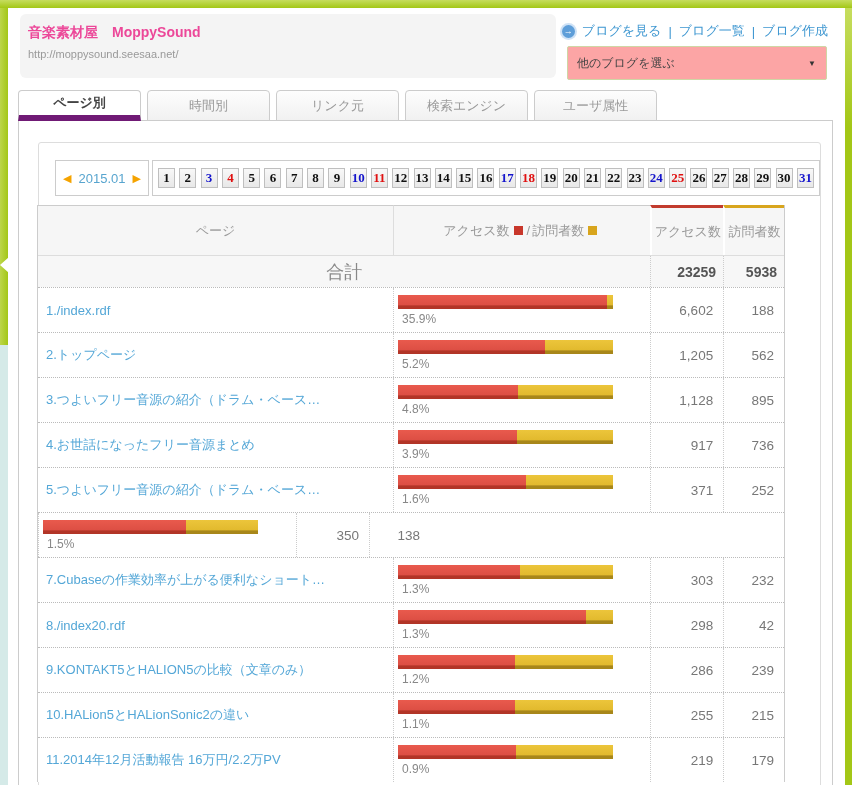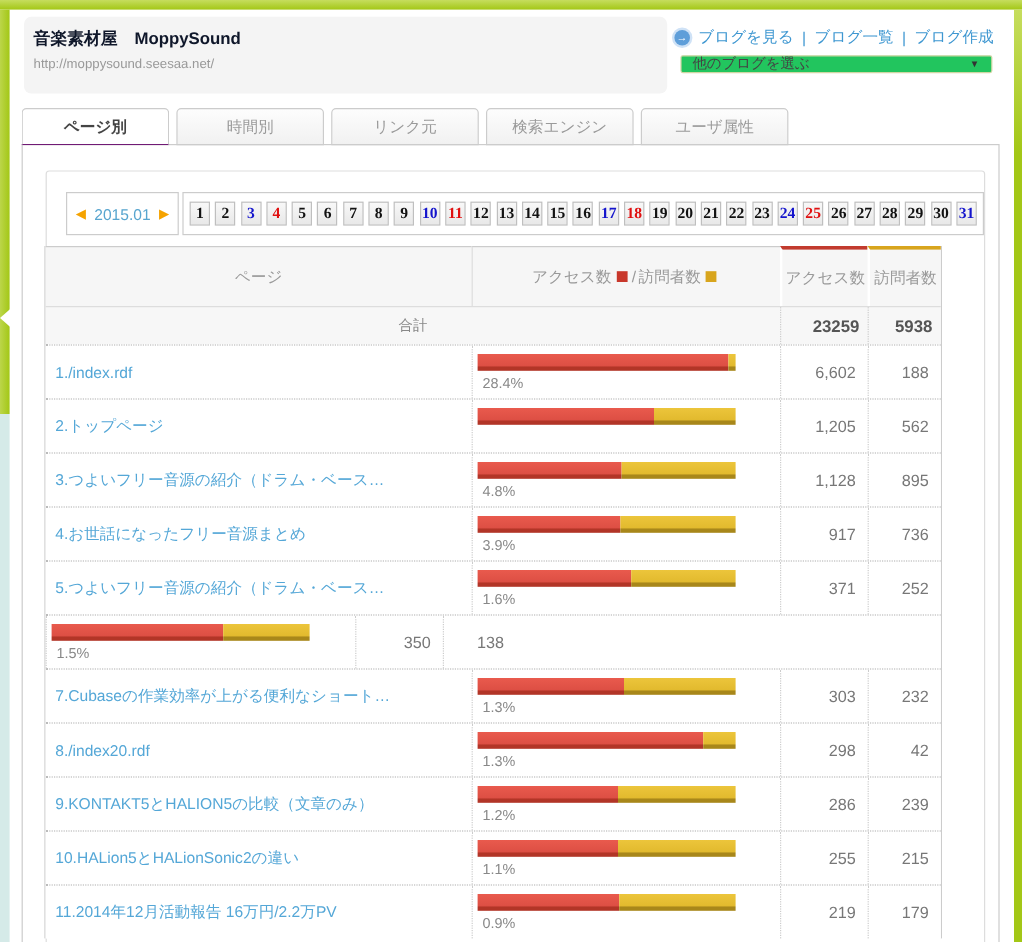--- a/index.html
+++ b/index.html
@@ -17,45 +17,45 @@
     background:#d5eae8; }
   .strip-right-green { position:absolute; left:845px; top:8px; width:7px; height:777px;
     background:linear-gradient(to bottom,#c6dd5e 0px,#a3c716 120px); }
   .left-notch { position:absolute; left:0; top:257px; width:0; height:0;
     border-top:8px solid transparent; border-bottom:8px solid transparent;
     border-right:9px solid #fff; }
 
   
   .header-box { position:absolute; left:20px; top:14px; width:536px; height:64px;
     background:#f4f4f4; border-radius:6px; }
-  .blog-title { position:absolute; left:28px; top:24px; font-size:14px; font-weight:bold; color:#0f172a;text-align:center; }
+  .blog-title { position:absolute; left:28px; top:24px; font-size:14px; font-weight:bold; color:#ec4899;text-align:center; }
   .blog-url { position:absolute; left:28px; top:48px; font-size:11px; color:#999; }
 
   .header-links { position:absolute; top:22px; right:24px; display:flex; align-items:center;
     font-size:13px; color:#3e97d1; }
   .header-links a { color:#3e97d1; text-decoration:none;text-align:right; }
   .link-sep { margin:0 7px; color:#3e97d1; }
   .view-icon { width:17px; height:17px; border-radius:50%; background:#cfe2f6;
     display:inline-flex; align-items:center; justify-content:center; margin-right:5px; }
   .view-icon .inner { width:13px; height:13px; border-radius:50%; background:#5e9ed9;
     color:#fff; font-size:9px; line-height:13px; text-align:center; display:block; }
 
-  .blog-select { position:absolute; left:567px; top:46px; width:260px; height:15px;
-    background:#22c55e; border:1px solid #cfd6a4; border-radius:2px;
+  .blog-select { position:absolute; left:567px; top:46px; width:260px; height:34px;
+    background:#fca5a5; border:1px solid #cfd6a4; border-radius:2px;
     display:flex; align-items:center; cursor:pointer;gap:38px; }
   .blog-select .sel-label { font-size:12px; color:#444; padding-left:9px; flex:1; }
   .blog-select .caret { font-size:8px; color:#333; padding-right:10px; }
 
   
   .tabs { position:absolute; left:18px; top:90px; display:flex; gap:6px; z-index:3; }
   .tab { width:123px; height:31px; border:1px solid #ccc; border-radius:4px 4px 0 0;
     background:linear-gradient(to bottom,#fdfdfd,#f1f1f1);
     display:flex; align-items:center; justify-content:center;
     font-size:13px; color:#9a9a9a; cursor:pointer; }
-  .tab.active { background:#fff; border-bottom:1px solid #701a75; color:#444; font-weight:bold; }
+  .tab.active { background:#fff; border-bottom:6px solid #701a75; color:#444; font-weight:bold; }
 
   
   .content-box { position:absolute; left:18px; top:120px; width:815px; height:700px;
     border:1px solid #ccc; background:#fff; z-index:1; }
   .inner-panel { position:absolute; left:38px; top:142px; width:783px; height:700px;
     border:1px solid #ddd; border-radius:3px; background:#fff; z-index:2; }
 
   
   .month-box { position:absolute; left:55px; top:160px; width:94px; height:36px;
     border:1px solid #ccc; background:#fff; z-index:4;
@@ -89,21 +89,21 @@
     flex-direction:column; line-height:17px; }
   .t-head .c-vis { border-top:3px solid #d8a51d; border-left:2px solid #fff;
     flex-direction:column; line-height:17px; }
   .legend-square { display:inline-block; width:9px; height:9px; margin:0 4px; }
   .legend-square.red { background:#c8372b; }
   .legend-square.yellow { background:#d8a51d; }
   .legend-sep { margin-right:2px; }
 
   .t-total { display:flex; height:32px; border-top:1px solid #ddd; background:#f7f7f7; }
   .t-total .total-span { width:614px; display:flex; align-items:center; justify-content:center;
-    font-size:12px; color:#888; }
+    font-size:18px; color:#888; }
   .t-total .c-acc, .t-total .c-vis { display:flex; align-items:center; justify-content:flex-end;
     font-size:14px; font-weight:bold; color:#555; padding-right:7px;
     border-left:1px dotted #ccc; }
 
   .t-row { display:flex; height:45px; border-top:1px dotted #bbb; background:#fff; }
   .t-row .c-page { display:flex; align-items:center; padding-left:8px; overflow:hidden; }
   .page-link { font-size:13px; color:#54a7d7; text-decoration:none; white-space:nowrap; }
   .t-row .c-chart { border-left:1px dotted #ccc; padding:7px 0 0 4px; }
   .bar { width:215px; height:14px; display:flex; }
   .bar-red { height:100%;
@@ -258,35 +258,36 @@
   <div id="rows-container">
   <div class="t-row">
     <div class="c-page">
       <a href="#" class="page-link"><span class="r-rank">1.</span><span class="r-title">/index.rdf</span></a>
     </div>
     <div class="c-chart">
       <div class="bar">
         <div class="bar-red" style="width: 209px;"></div>
         <div class="bar-yellow"></div>
       </div>
-      <div class="bar-pct">28.4%</div>
+      <div class="bar-pct">35.9%</div>
     </div>
     <div class="c-acc">6,602</div>
     <div class="c-vis">188</div>
   </div>
 
   <div class="t-row">
     <div class="c-page">
       <a href="#" class="page-link"><span class="r-rank">2.</span><span class="r-title">トップページ</span></a>
     </div>
     <div class="c-chart">
       <div class="bar">
         <div class="bar-red" style="width: 147px;"></div>
         <div class="bar-yellow"></div>
       </div>
+      <div class="bar-pct">5.2%</div>
     </div>
     <div class="c-acc">1,205</div>
     <div class="c-vis">562</div>
   </div>
 
   <div class="t-row">
     <div class="c-page">
       <a href="#" class="page-link"><span class="r-rank">3.</span><span class="r-title">つよいフリー音源の紹介（ドラム・ベース…</span></a>
     </div>
     <div class="c-chart">

